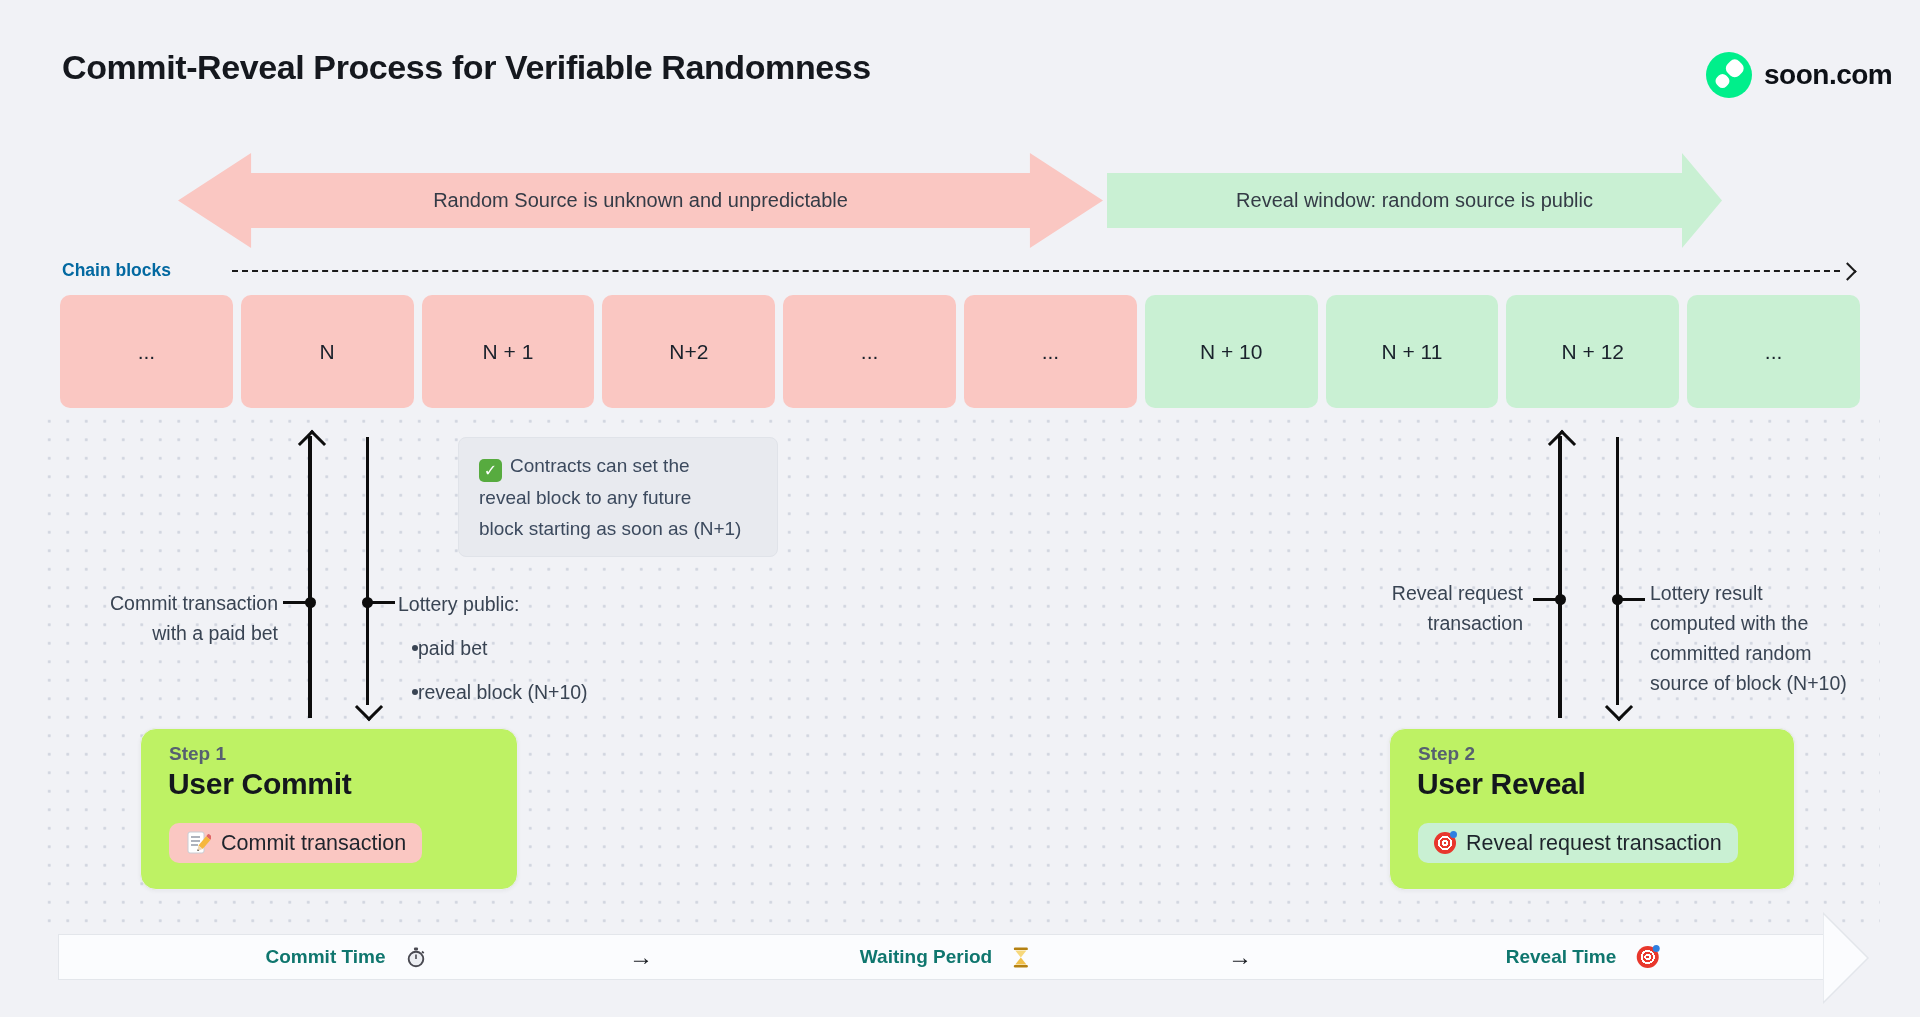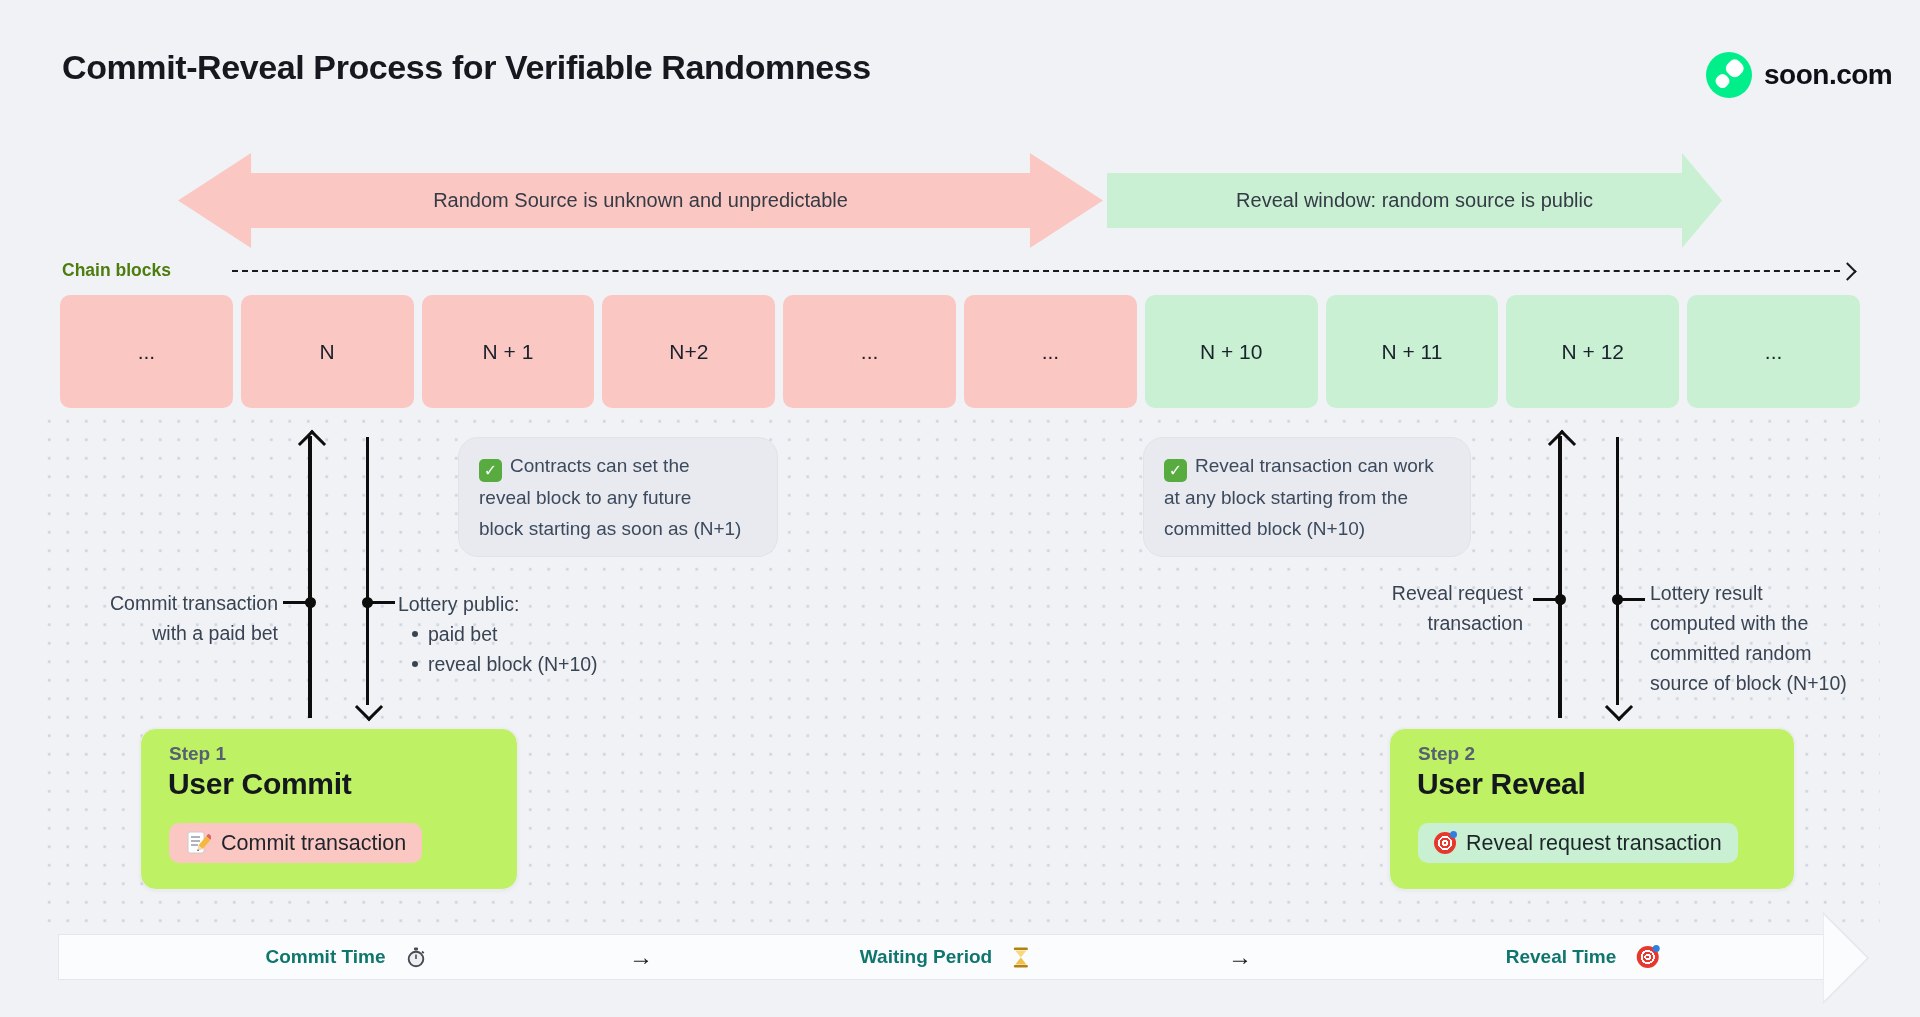--- a/index.html
+++ b/index.html
@@ -12,48 +12,48 @@
   .logo-wrap{position:absolute;left:1706px;top:52px;display:flex;align-items:center;gap:12px;}
   .logo-text{font-size:28px;font-weight:700;color:#0d1117;letter-spacing:-.5px;}
   
   .harrow{position:absolute;top:153px;height:95px;display:flex;align-items:center;justify-content:center;
           font-size:20px;color:#343b46;}
   .harrow.pink{left:178px;width:925px;background:#fac7c2;
     clip-path:polygon(0% 50%,7.9% 0%,7.9% 21%,92.1% 21%,92.1% 0%,100% 50%,92.1% 100%,92.1% 79%,7.9% 79%,7.9% 100%);}
   .harrow.green{left:1107px;width:615px;background:#c9f0d3;
     clip-path:polygon(0% 21%,93.5% 21%,93.5% 0%,100% 50%,93.5% 100%,93.5% 79%,0% 79%);}
   
-  .chain-label{position:absolute;left:62px;top:260px;font-size:17.5px;font-weight:700;color:#4d7c0f;}
+  .chain-label{position:absolute;left:62px;top:260px;font-size:17.5px;font-weight:700;color:#0369a1;}
   .chain-line{position:absolute;left:232px;top:270px;width:1608px;border-top:2.5px dashed #1b1b1b;}
   .chain-chevron{position:absolute;left:1841px;top:265px;width:11px;height:11px;
     border-top:2.5px solid #1b1b1b;border-right:2.5px solid #1b1b1b;transform:rotate(45deg);}
   
   .blocks{position:absolute;left:60px;top:295px;width:1800px;height:113px;display:flex;gap:8px;}
   .block{flex:1;border-radius:10px;display:flex;align-items:center;justify-content:center;
          font-size:21px;font-weight:500;color:#1a222c;}
   .block.pink{background:#fac7c2;}
   .block.green{background:#c9f0d3;}
   
-  .note{position:absolute;background:#e8eaef;border:1px solid #e0e3e9;border-radius:20px;
+  .note{position:absolute;background:#e8eaef;border:1px solid #e0e3e9;border-radius:8px;
         padding:12px 20px;font-size:19px;line-height:31px;color:#3c4a5e;}
   .note .nline{white-space:nowrap;}
   .check-icon{display:inline-flex;width:23px;height:23px;border-radius:5px;background:#57ab3f;
         color:#fff;font-size:16px;font-weight:700;align-items:center;justify-content:center;
         vertical-align:-4px;margin-right:8px;}
   
   .vline{position:absolute;width:3.5px;background:#0d0d0d;}
   .vhead{position:absolute;width:17px;height:17px;}
   .vhead.up{border-left:3.5px solid #0d0d0d;border-top:3.5px solid #0d0d0d;transform:rotate(45deg);}
   .vhead.down{border-left:3.5px solid #0d0d0d;border-top:3.5px solid #0d0d0d;transform:rotate(225deg);}
   .vdot{position:absolute;width:11px;height:11px;border-radius:50%;background:#0d0d0d;}
   .tick{position:absolute;height:2.5px;background:#0d0d0d;}
   
   .slabel{position:absolute;font-size:19.5px;line-height:30px;color:#394453;}
   .slabel.right{text-align:right;}
-  .bullet{display:flex;align-items:baseline;gap:10px;}
+  .bullet{display:flex;align-items:baseline;margin-top:14px;}
   .bdot{width:6px;height:6px;border-radius:50%;background:#394453;align-self:center;flex:none;}
   
   .card{position:absolute;top:728px;height:160px;background:#bef264;border:1px solid #ececf1;
         border-radius:16px;box-shadow:0 1px 4px rgba(20,24,40,.05);}
   .eyebrow{position:absolute;left:28px;top:14px;font-size:19px;font-weight:700;color:#566070;}
   .cardtitle{position:absolute;left:27px;top:38px;font-size:30px;font-weight:700;letter-spacing:-.3px;color:#14171d;}
   .badge{position:absolute;left:28px;top:94px;height:40px;border-radius:10px;display:inline-flex;
          align-items:center;gap:10px;padding:0 16px;font-size:21.5px;font-weight:500;color:#1e242c;}
   .badge.pink{background:#fac7c2;}
   .badge.green{background:#c9f0d3;}
@@ -109,25 +109,20 @@
     <div class="block green">N + 10</div>
     <div class="block green">N + 11</div>
     <div class="block green">N + 12</div>
     <div class="block green">...</div>
   </div>
 
   <div class="note" style="left:458px;top:437px;width:278px;">
     <div class="nline"><span class="check-icon">✓</span><span>Contracts can set the</span></div>
     <div class="nline">reveal block to any future</div>
     <div class="nline">block starting as soon as (N+1)</div>
-  </div>
-  <div class="note" style="left:1143px;top:437px;width:286px;">
-    <div class="nline"><span class="check-icon">✓</span><span>Reveal transaction can work</span></div>
-    <div class="nline">at any block starting from the</div>
-    <div class="nline">committed block (N+10)</div>
   </div>
 
   <div class="vline" style="left:308px;top:436px;height:282px;"></div>
   <div class="vhead up" style="left:301.5px;top:434px;"></div>
   <div class="vdot" style="left:304.5px;top:597px;"></div>
   <div class="tick" style="left:283px;top:601px;width:26px;"></div>
   <div class="vline" style="left:365.5px;top:437px;height:268px;"></div>
   <div class="vhead down" style="left:359px;top:697px;"></div>
   <div class="vdot" style="left:361.5px;top:597px;"></div>
   <div class="tick" style="left:369px;top:601px;width:26px;"></div>

